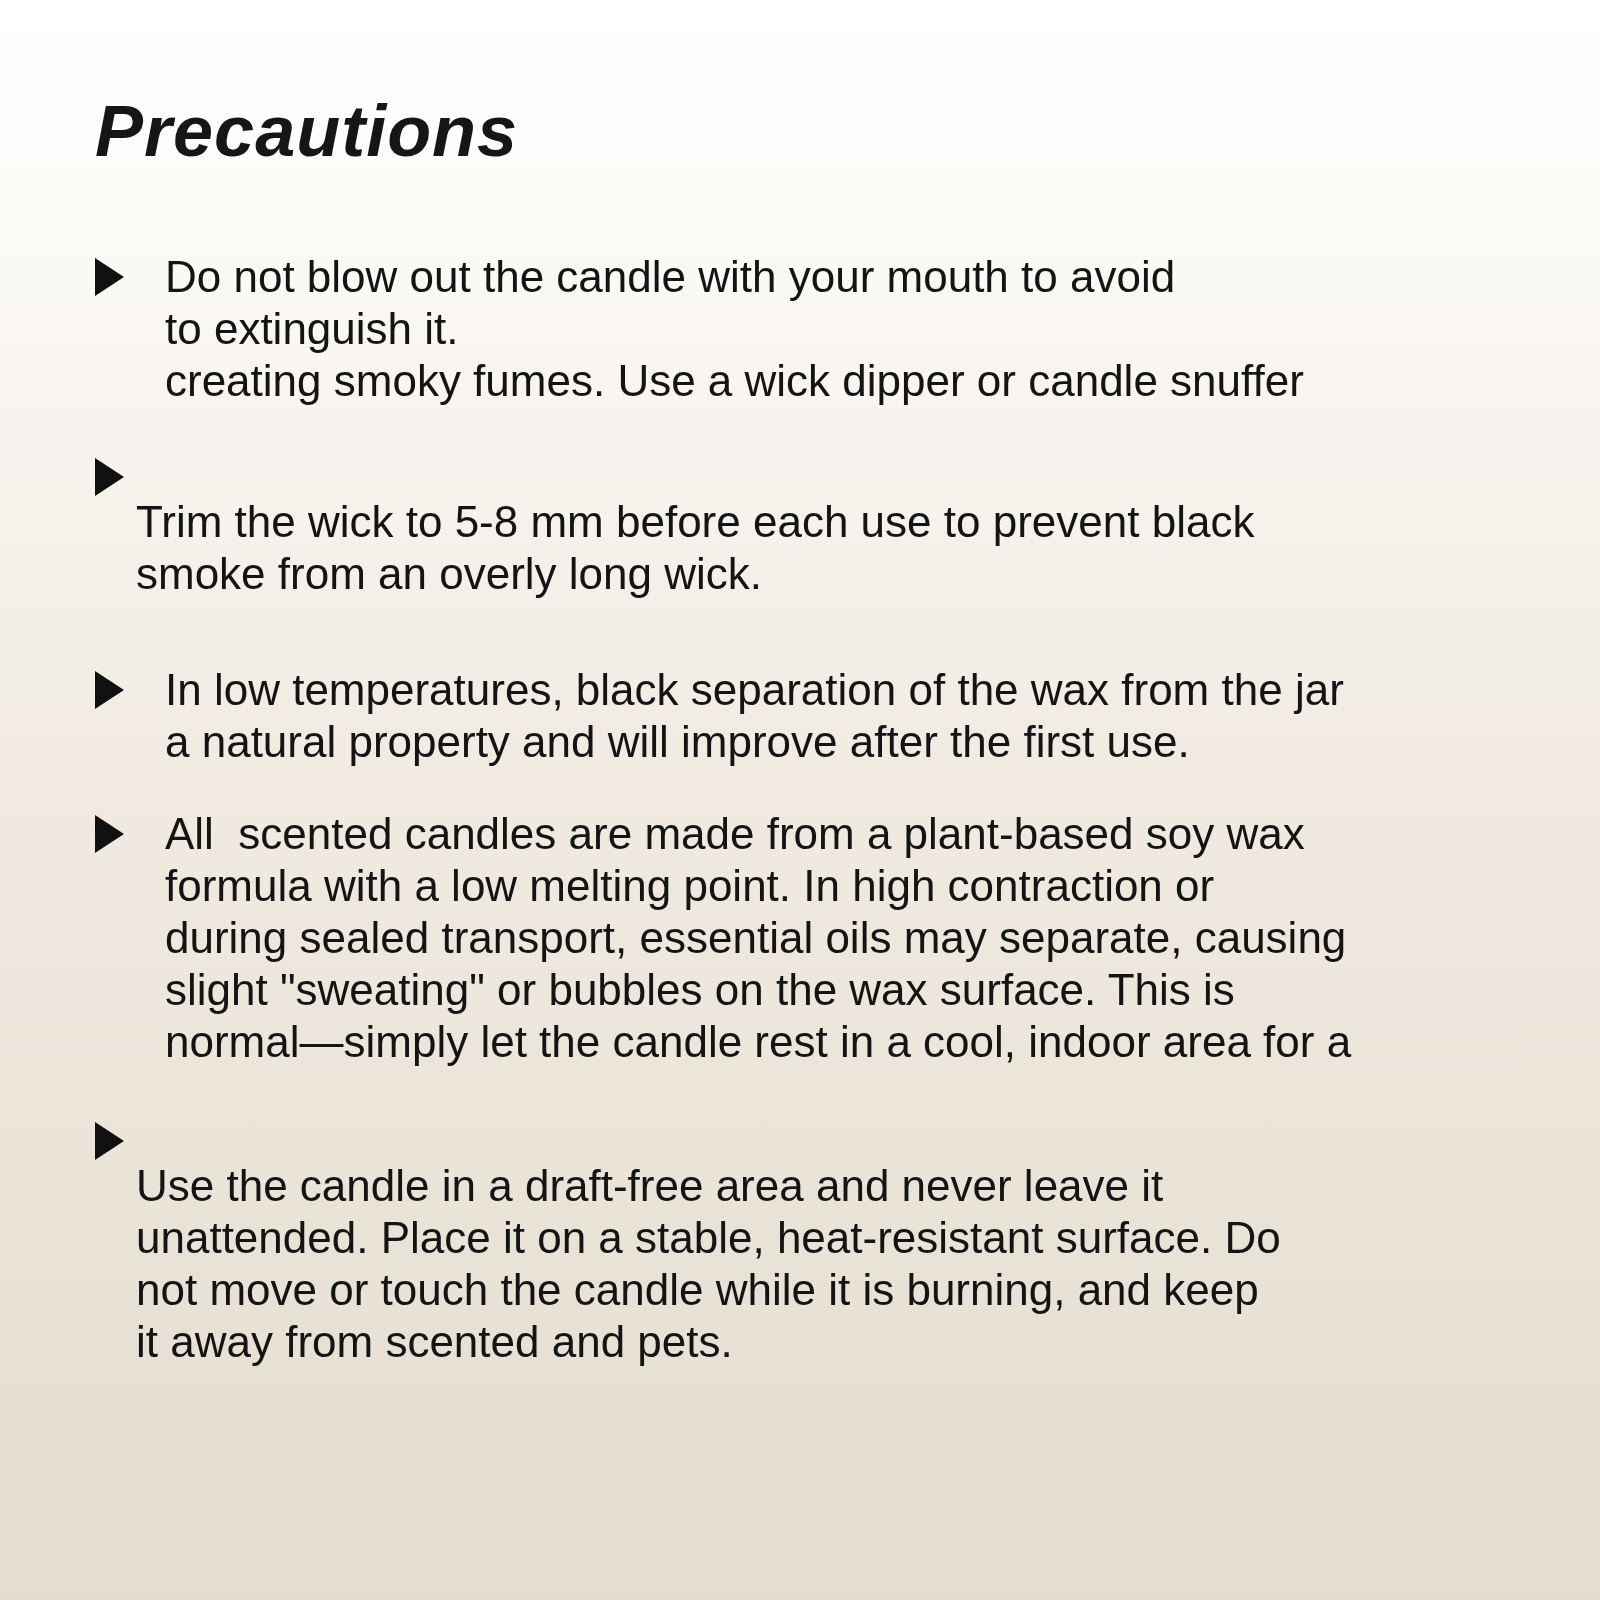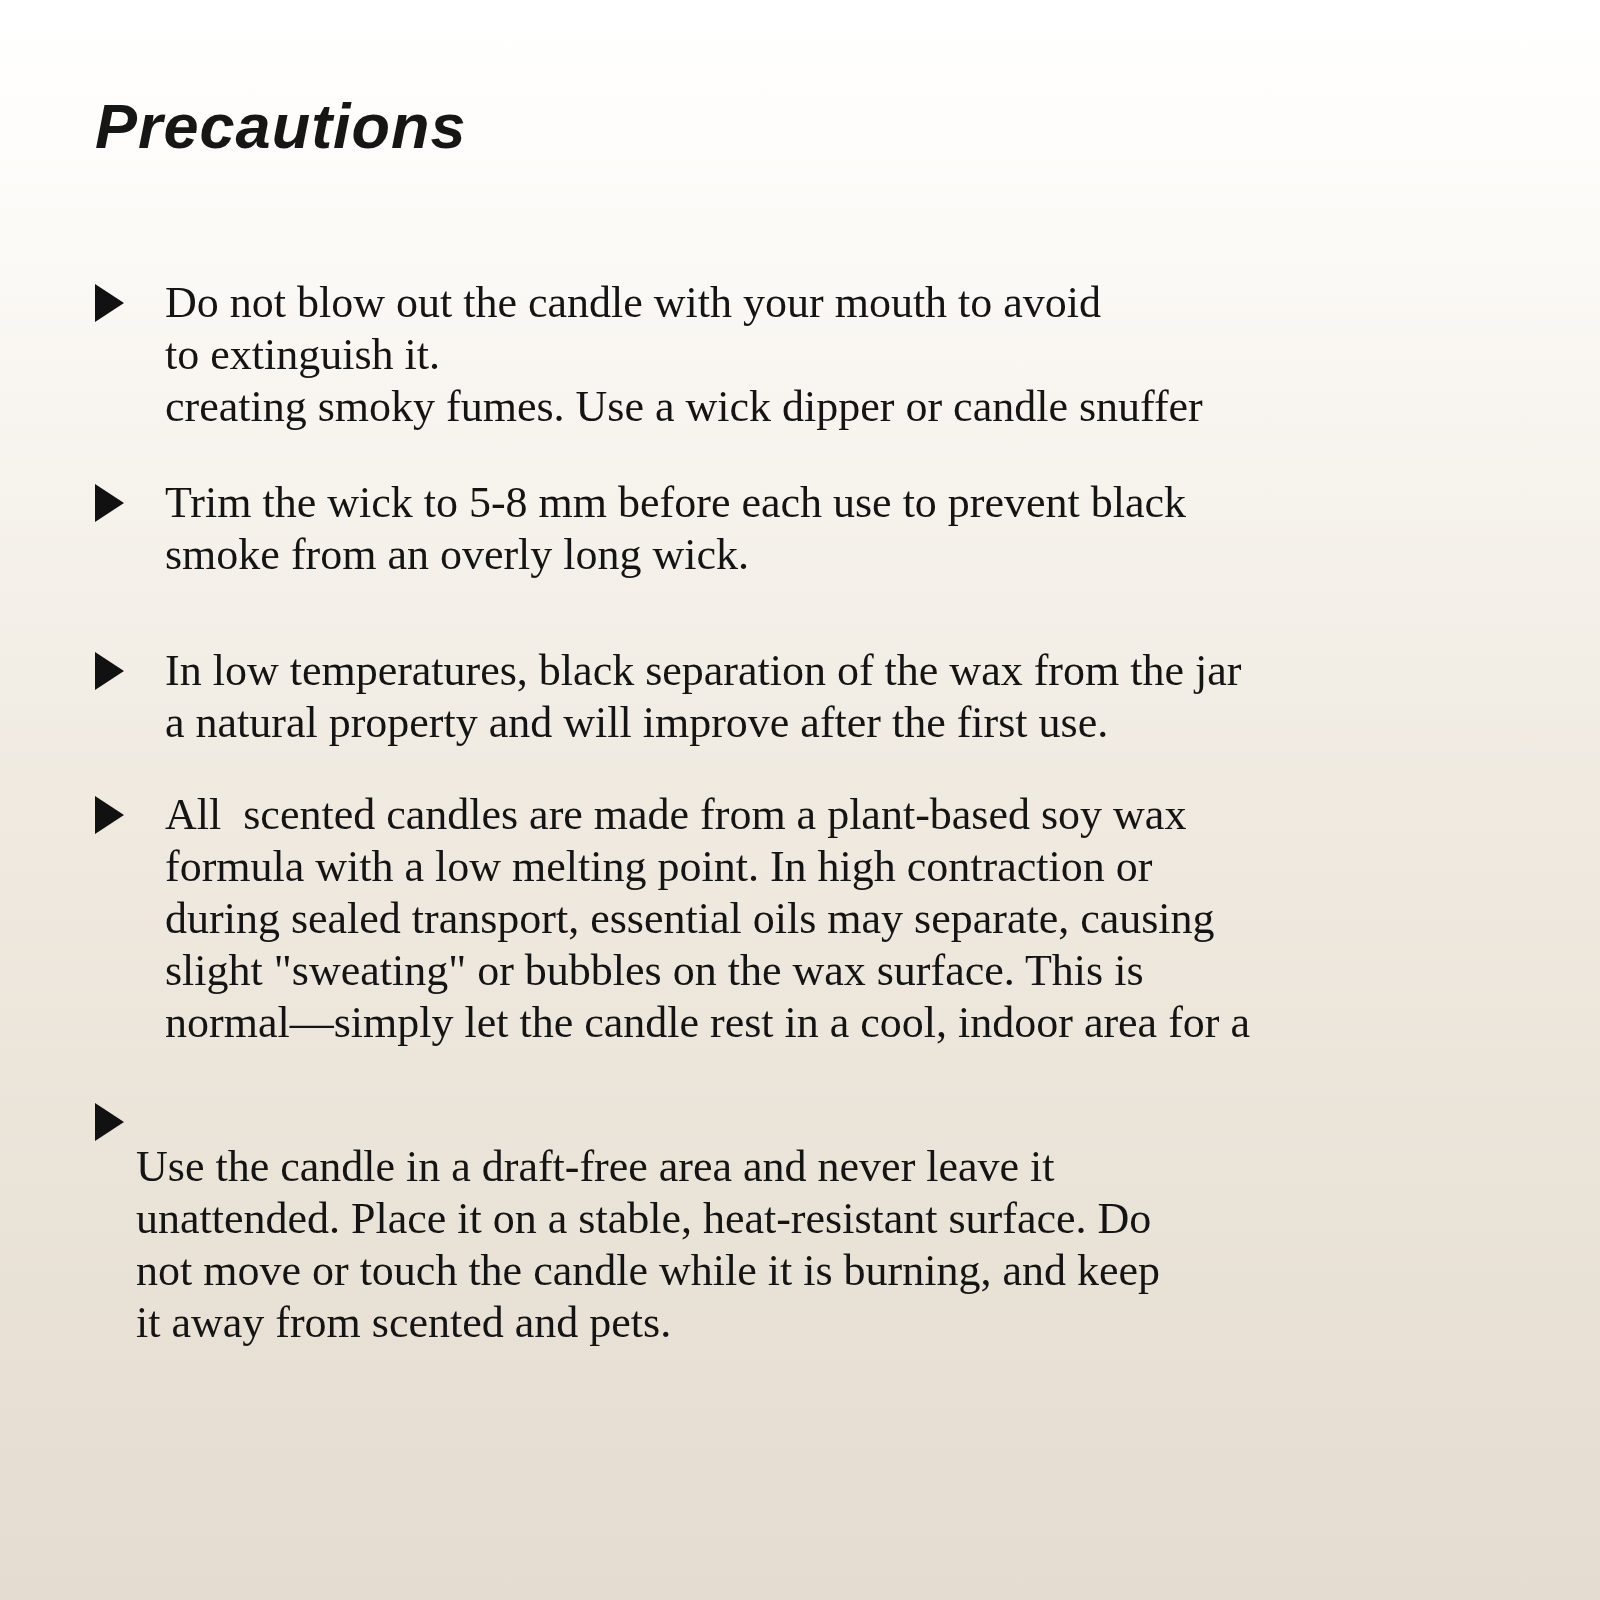--- a/index.html
+++ b/index.html
@@ -14,37 +14,36 @@
       #f8f5f0 25%,
       #efe9df 52%,
       #e9e2d7 78%,
       #e5dcd1 100%);
     color: #141414;
     font-family: "Liberation Sans", sans-serif;
   }
   .page-title {
     margin: 0;
     padding: 92px 0 0 95px;
-    font-size: 63px;
+    font-size: 72px;
     line-height: 1.1;
     font-style: italic;
     font-weight: 600;
     letter-spacing: 1px;
     color: #161616;
   }
   .bullet-list {
-    margin-top: 116px;
-    font-family: Liberation Serif, serif;
+    margin-top: 80px;
   }
   .bullet {
     display: flex;
     align-items: flex-start;
     margin: 0 60px 44px 95px;
   }
-  .bullet:nth-child(2) { margin-bottom: 64px; }
+  .bullet:nth-child(2) { margin-bottom: 64px; flex-direction: column; }
   .bullet:nth-child(3) { margin-bottom: 40px; }
   .bullet:nth-child(4) { margin-bottom: 47px; }
   .bullet:nth-child(5) { margin-bottom: 0; flex-direction: column; }
   .bullet-marker {
     flex: 0 0 auto;
     width: 0;
     height: 0;
     border-top: 19px solid transparent;
     border-bottom: 19px solid transparent;
     border-left: 29px solid #111111;

